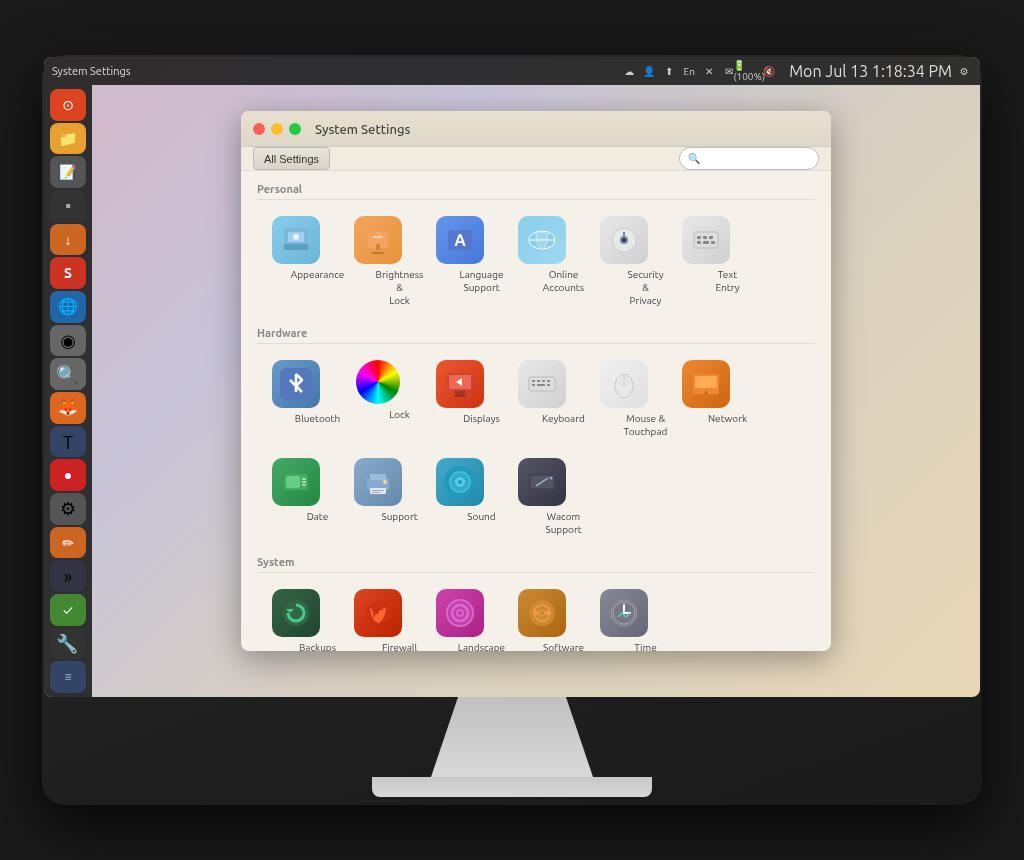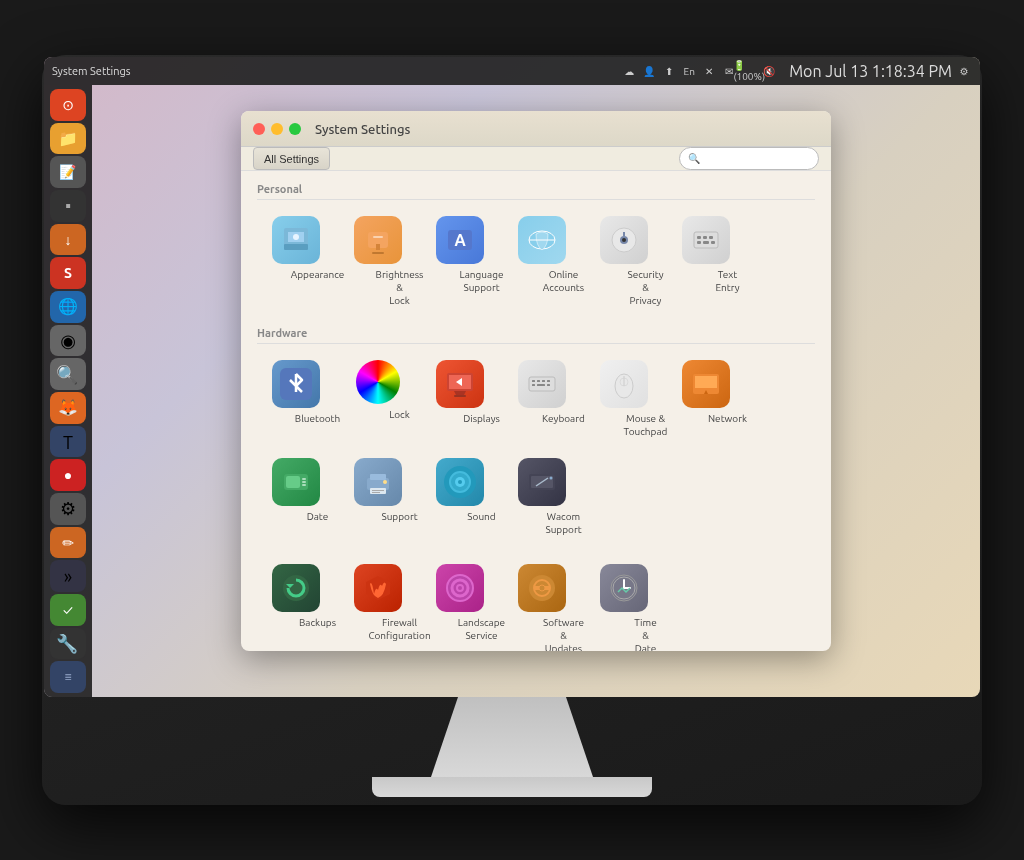--- a/index.html
+++ b/index.html
@@ -580,20 +580,21 @@
                       <rect x="5" y="10" width="22" height="12" rx="1" fill="#555566"></rect>
                       <circle cx="25" cy="12" r="1.5" fill="#88aacc"></circle>
                       <line x1="10" y1="20" x2="22" y2="12" stroke="#aabbcc" stroke-width="1.5"></line>
                     </svg>
                 </div>
                 <span class="setting-label">Wacom Support</span>
               </div>
 
             </div>
 
+            <div class="section-title">System</div>
             <div class="icons-grid">
 
               <div class="setting-item">
                 <div class="setting-icon icon-backups">
                   <svg width="32" height="32" viewBox="0 0 32 32">
                       <circle cx="16" cy="16" r="13" fill="#336644"></circle>
                       <path d="M16 8 A8 8 0 1 1 8 16" stroke="#44cc88" stroke-width="3" fill="none"></path>
                       <polygon points="6,12 10,16 14,12" fill="#44cc88"></polygon>
                     </svg>
                 </div>

